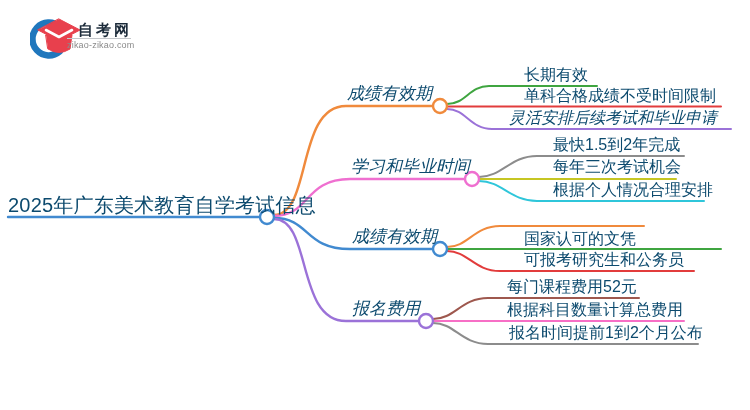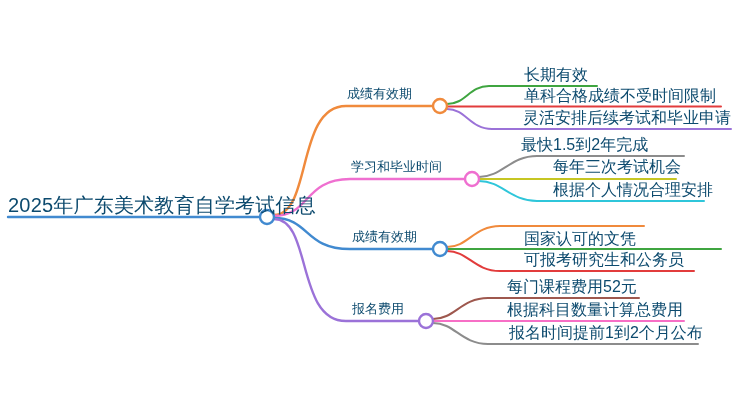--- a/index.html
+++ b/index.html
@@ -1,21 +1,21 @@
 <!DOCTYPE html>
 <html><head>
 <meta charset="utf-8">
 <style>
   html,body{margin:0;padding:0;}
   body{font-family:"Liberation Sans","DejaVu Sans",sans-serif;background:#ffffff;}
   #canvas{position:relative;width:750px;height:410px;background:#ffffff;overflow:hidden;}
   #map-svg{position:absolute;left:0;top:0;}
   .topic{position:absolute;white-space:nowrap;color:#0c4a6e;line-height:20px;text-align:center;}
   .root-topic{font-size:20px;letter-spacing:0.2px;}
-  .branch-topic{font-size:13px;}
+  .branch-topic{font-size:17px;font-style:italic;}
   .leaf-topic{font-size:16px;}
   
   #logo{position:absolute;left:28px;top:12px;width:140px;height:50px;}
   #logo-icon{position:absolute;left:2px;top:6px;}
   #logo-title{position:absolute;left:50px;top:9px;font-size:15px;font-weight:bold;color:#1c2b3a;letter-spacing:3px;}
   #logo-divider{position:absolute;left:39px;top:26px;width:64px;height:0;border-top:1px solid #c3c6ca;}
   #logo-domain{position:absolute;left:39px;top:28px;font-size:9px;color:#8a8a8a;letter-spacing:0.2px;}
 </style>
 </head>
 <body>
@@ -56,27 +56,38 @@
 
   <div class="topic root-topic" style="left:8px;top:195px;">2025年广东美术教育自学考试信息</div>
 
   <div class="topic branch-topic" style="left:347px;top:84px;">成绩有效期</div>
   <div class="topic branch-topic" style="left:351px;top:157px;">学习和毕业时间</div>
   <div class="topic branch-topic" style="left:352px;top:227px;">成绩有效期</div>
   <div class="topic branch-topic" style="left:352px;top:299px;">报名费用</div>
 
   <div class="topic leaf-topic" style="left:524px;top:65px;">长期有效</div>
   <div class="topic leaf-topic" style="left:524px;top:86px;">单科合格成绩不受时间限制</div>
-  <div class="topic leaf-topic" style="left:523px;top:108px;">灵活安排后续考试和毕业申请</div>
+  <div class="topic leaf-topic" style="left:509px;top:108px;font-style:italic;">灵活安排后续考试和毕业申请</div>
 
-  <div class="topic leaf-topic" style="left:521px;top:135px;">最快1.5到2年完成</div>
+  <div class="topic leaf-topic" style="left:553px;top:135px;">最快1.5到2年完成</div>
   <div class="topic leaf-topic" style="left:553px;top:157px;">每年三次考试机会</div>
   <div class="topic leaf-topic" style="left:553px;top:180px;">根据个人情况合理安排</div>
 
   <div class="topic leaf-topic" style="left:524px;top:205px;margin-top:24px;">国家认可的文凭</div>
   <div class="topic leaf-topic" style="left:524px;top:250px;">可报考研究生和公务员</div>
 
   <div class="topic leaf-topic" style="left:507px;top:277px;">每门课程费用52元</div>
   <div class="topic leaf-topic" style="left:507px;top:300px;">根据科目数量计算总费用</div>
   <div class="topic leaf-topic" style="left:509px;top:323px;">报名时间提前1到2个月公布</div>
 
+  <div id="logo">
+    <svg id="logo-icon" width="52" height="42" viewBox="0 0 52 42" fill="none" stroke-linecap="round" stroke-linejoin="round">
+      <path d="M29.6 8.4 A16.5 16.5 0 1 0 29.6 33.6" stroke="#2077bd" stroke-width="6.5"></path>
+      <path d="M16 17 L42 17 L40 31 Q29 38 18 31 Z" fill="#e8404d" stroke="#e8404d" stroke-width="1"></path>
+      <path d="M29 1 L50 12 L29 23 L8 12 Z" fill="#e8404d" stroke="#e8404d" stroke-width="1"></path>
+      <path d="M16 12 L29 19 L42 12" stroke="#ffffff" stroke-width="2.6"></path>
+    </svg>
+    <div id="logo-title">自考网</div>
+    <div id="logo-divider"></div>
+    <div id="logo-domain">zikao-zikao.com</div>
+  </div>
 
 </div>
 
 </body></html>

